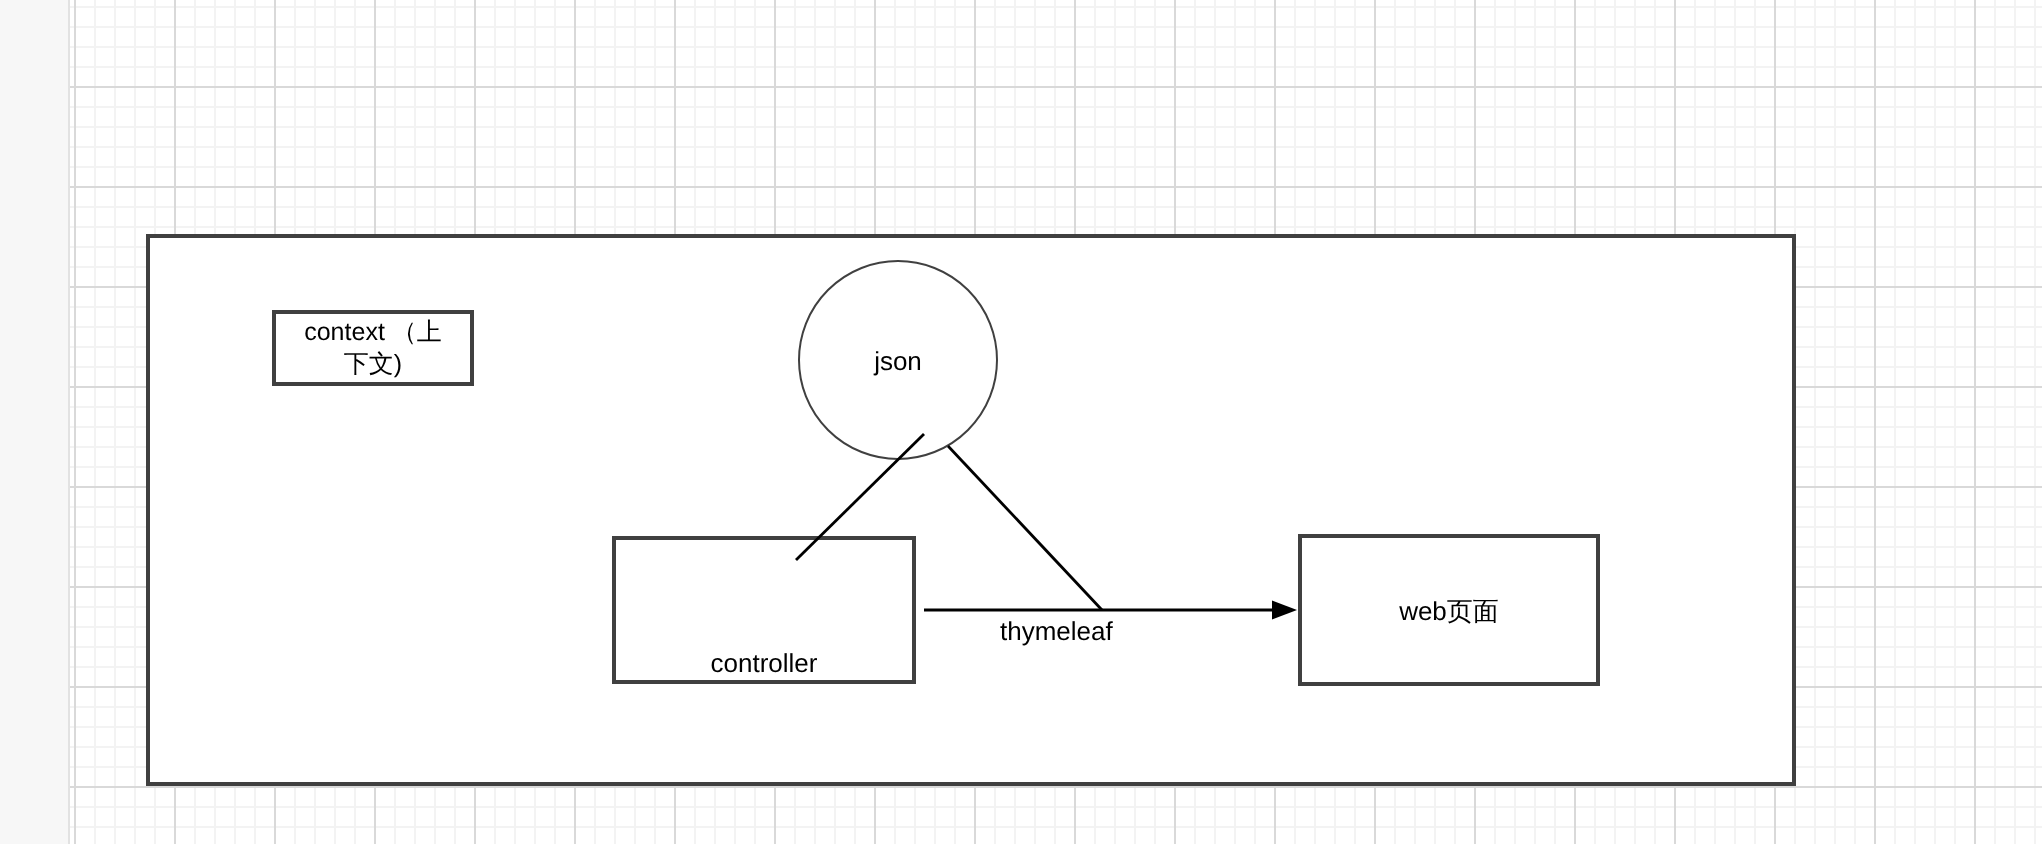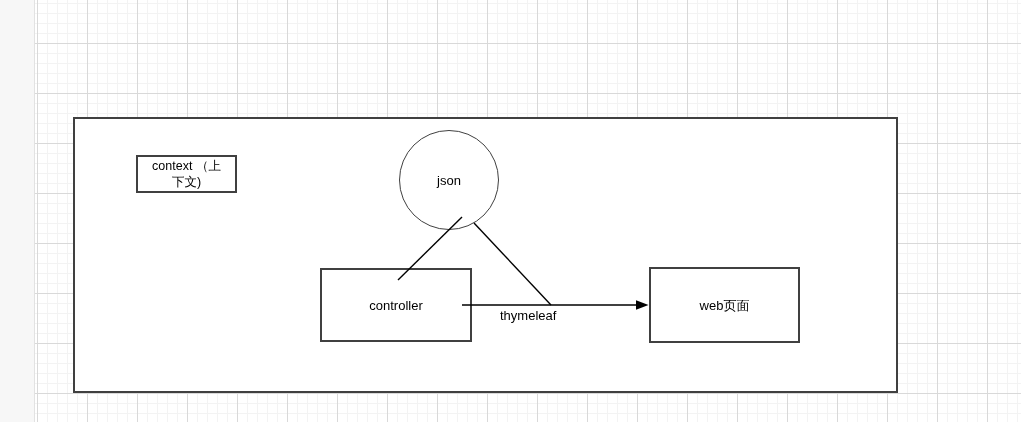--- a/index.html
+++ b/index.html
@@ -58,22 +58,22 @@
     line-height: 16px;
   }
   .shape-context .label { white-space: pre-line; }
   .shape-json {
     left: 399px; top: 130px;
     width: 100px; height: 100px;
     border-width: 1.5px;
     border-radius: 50%;
   }
   .shape-controller {
-    left: 320px; top: 268px;
-    width: 152px; height: 74px;
+    left: 306px; top: 268px;
+    width: 152px; height: 74px; align-items: flex-end;
   }
   .shape-webpage {
     left: 649px; top: 267px;
     width: 151px; height: 76px; text-align: center;
   }
   svg.edge-layer {
     position: absolute;
     left: 0; top: 0;
     width: 1021px; height: 422px;
     pointer-events: none;

